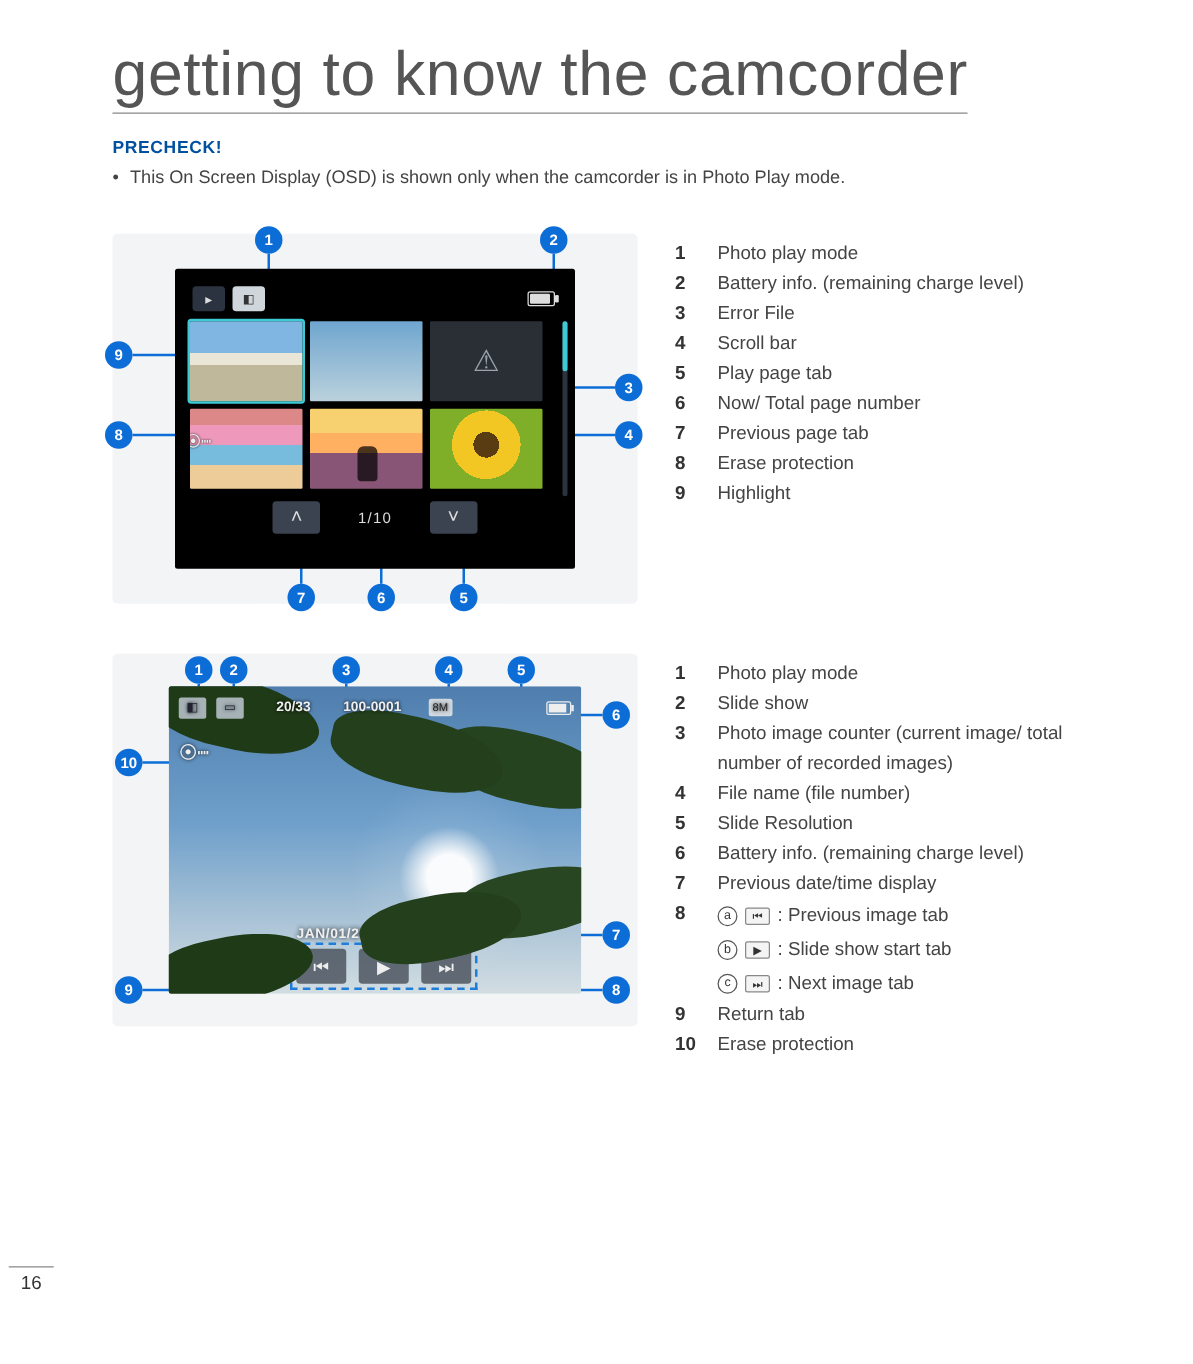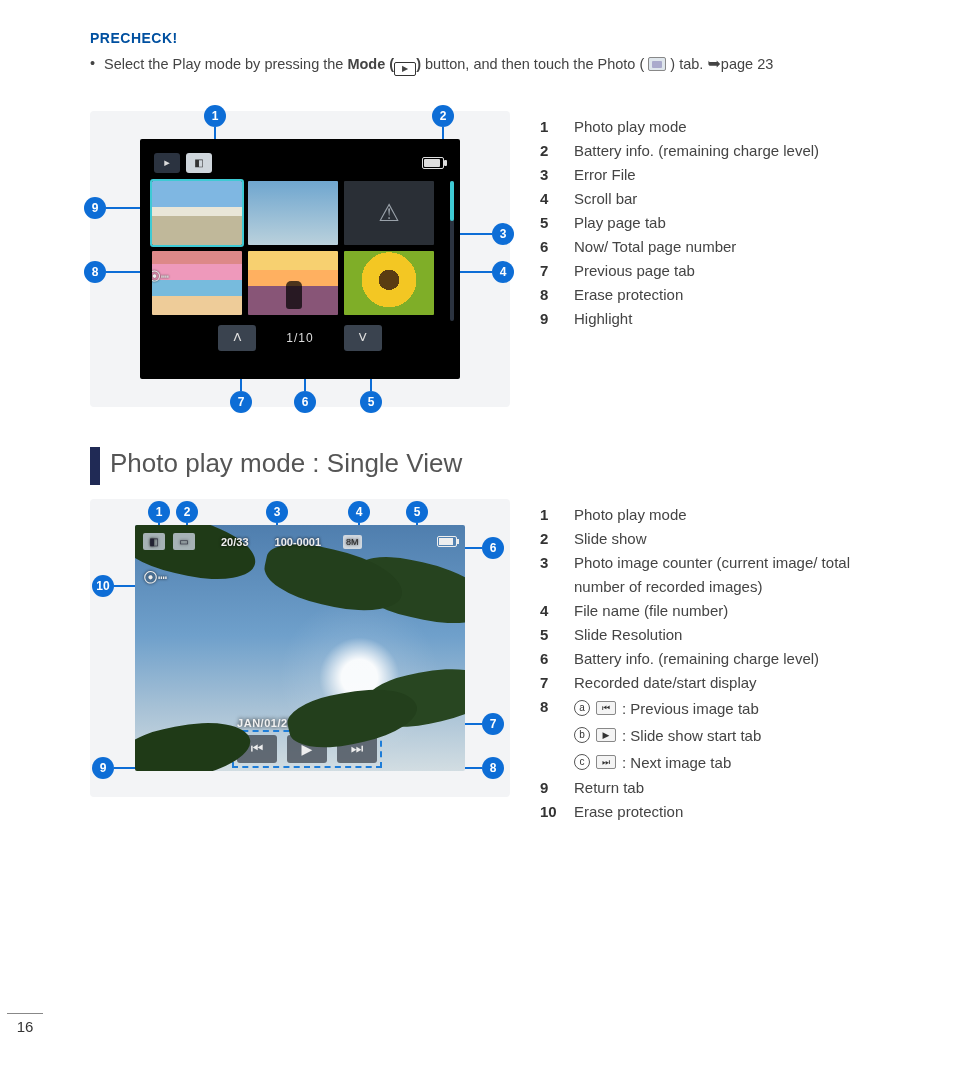--- a/index.html
+++ b/index.html
@@ -101,31 +101,25 @@
   .osd-date { position: absolute; left: 0; right: 0; bottom: 42px; text-align: center; color: #f0f0f0; font-size: 11px; font-weight: bold; text-shadow: 0 0 4px #000; letter-spacing: .5px; }
   .osd-ctrl { position: absolute; bottom: 6px; left: 8px; right: 8px; height: 32px; display: flex; align-items: center; gap: 14px; }
   .ctrl-btn { width: 40px; height: 28px; background: rgba(70,78,88,.8); border-radius: 3px; display: flex; align-items: center; justify-content: center; color: #eee; font-size: 14px; }
   .ctrl-group { display: flex; gap: 10px; margin-left: 40px; outline: 2px dashed #1e7dd8; outline-offset: 3px; padding: 0; }
 
 </style>
 </head>
 <body>
 
 <div class="page">
+  <h1 class="page-title">getting to know the camcorder</h1>
 
   <div class="precheck">PRECHECK!</div>
   <ul class="bullets">
-    <li>
-      <span>Select the Play mode by pressing the </span>
-      <b>Mode (</b><span class="mode-icon">▶</span><b>)</b>
-      <span> button, and then touch the Photo ( </span>
-      <span class="photo-tab-icon"></span>
-      <span> ) tab. </span>
-      <span class="arrow-ref">➥</span><span>page 23</span>
-    </li>
+    <li>This On Screen Display (OSD) is shown only when the camcorder is in Photo Play mode.</li>
   </ul>
 
   
   <div class="section-header">
     <div class="section-bar"></div>
   </div>
 
   <div class="split">
     <div class="fig-col">
       <div class="figbox">
@@ -194,24 +188,20 @@
         <li>Play page tab</li>
         <li>Now/ Total page number</li>
         <li>Previous page tab</li>
         <li>Erase protection</li>
         <li>Highlight</li>
       </ol>
     </div>
   </div>
 
   
-  <div class="section-header">
-    <div class="section-bar"></div>
-    <div class="section-title">Photo play mode : Single View</div>
-  </div>
 
   <div class="split" style="margin-bottom:10px;">
     <div class="fig-col">
       <div class="figbox2">
 
         <div class="callout" style="left:58px; top:2px;">1</div>
         <div class="leader leader-v" style="left:68px; top:24px; height:14px;"></div>
         <div class="callout" style="left:86px; top:2px;">2</div>
         <div class="leader leader-v" style="left:96px; top:24px; height:14px;"></div>
         <div class="callout" style="left:176px; top:2px;">3</div>
@@ -262,21 +252,21 @@
     </div>
 
     <div class="list-col">
       <ol class="numlist">
         <li>Photo play mode</li>
         <li>Slide show</li>
         <li>Photo image counter (current image/ total number of recorded images)</li>
         <li>File name (file number)</li>
         <li>Slide Resolution</li>
         <li>Battery info. (remaining charge level)</li>
-        <li>Recorded date/start display</li>
+        <li>Previous date/time display</li>
         <li>
           <span class="subline">
             <span class="circle-letter">a</span>
             <span class="mini-icon">⏮</span>
             <span>: Previous image tab</span>
           </span>
         </li>
       </ol>
       <div class="subitems">
         <div class="subline">

